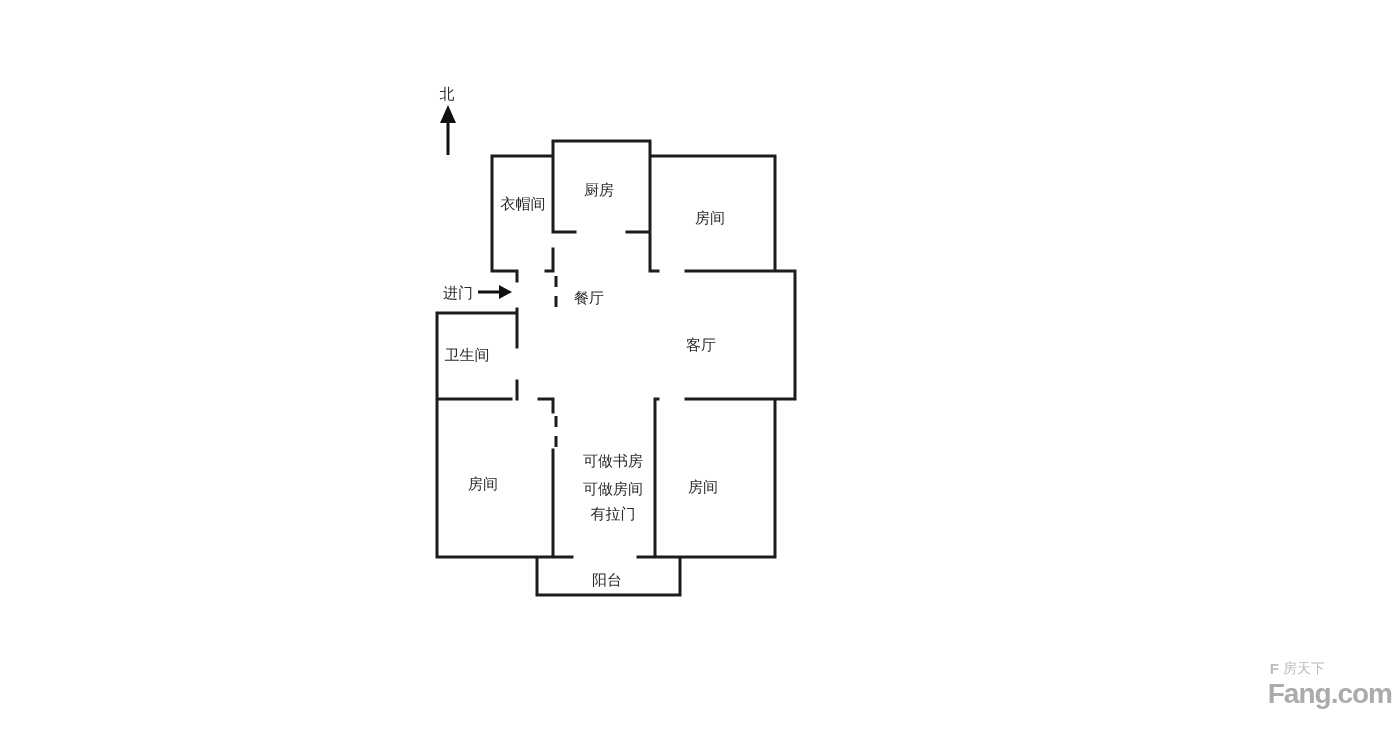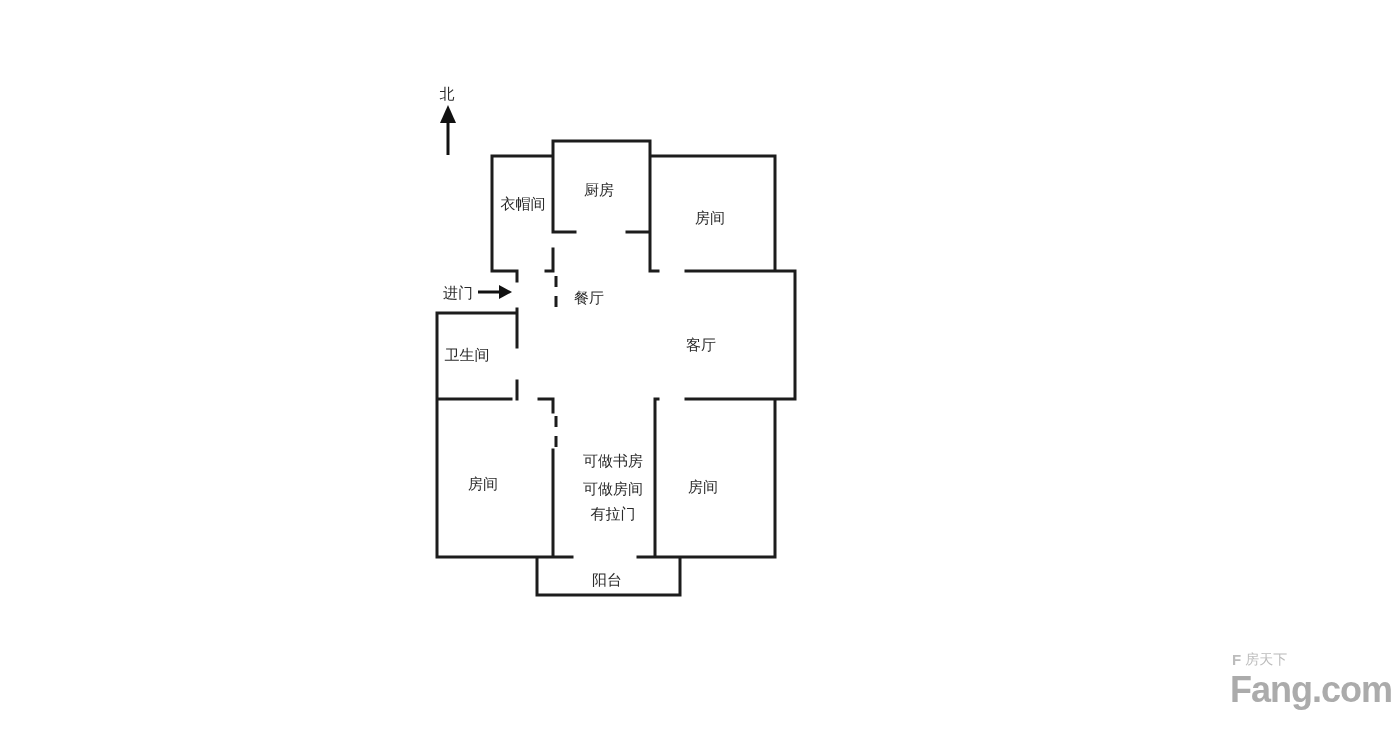--- a/index.html
+++ b/index.html
@@ -53,21 +53,21 @@
     margin-left: 2px;
     margin-bottom: 2px;
   }
   .wm-f {
     display: inline-block;
     font-weight: bold;
     font-size: 15px;
     color: #bcbcbc;
   }
   .wm-main {
-    font-size: 36px;
+    font-size: 28px;
     font-weight: bold;
     letter-spacing: -1px;
     color: #ababab;
   }
 </style>
 </head>
 <body>
 
 <div class="canvas">
 

